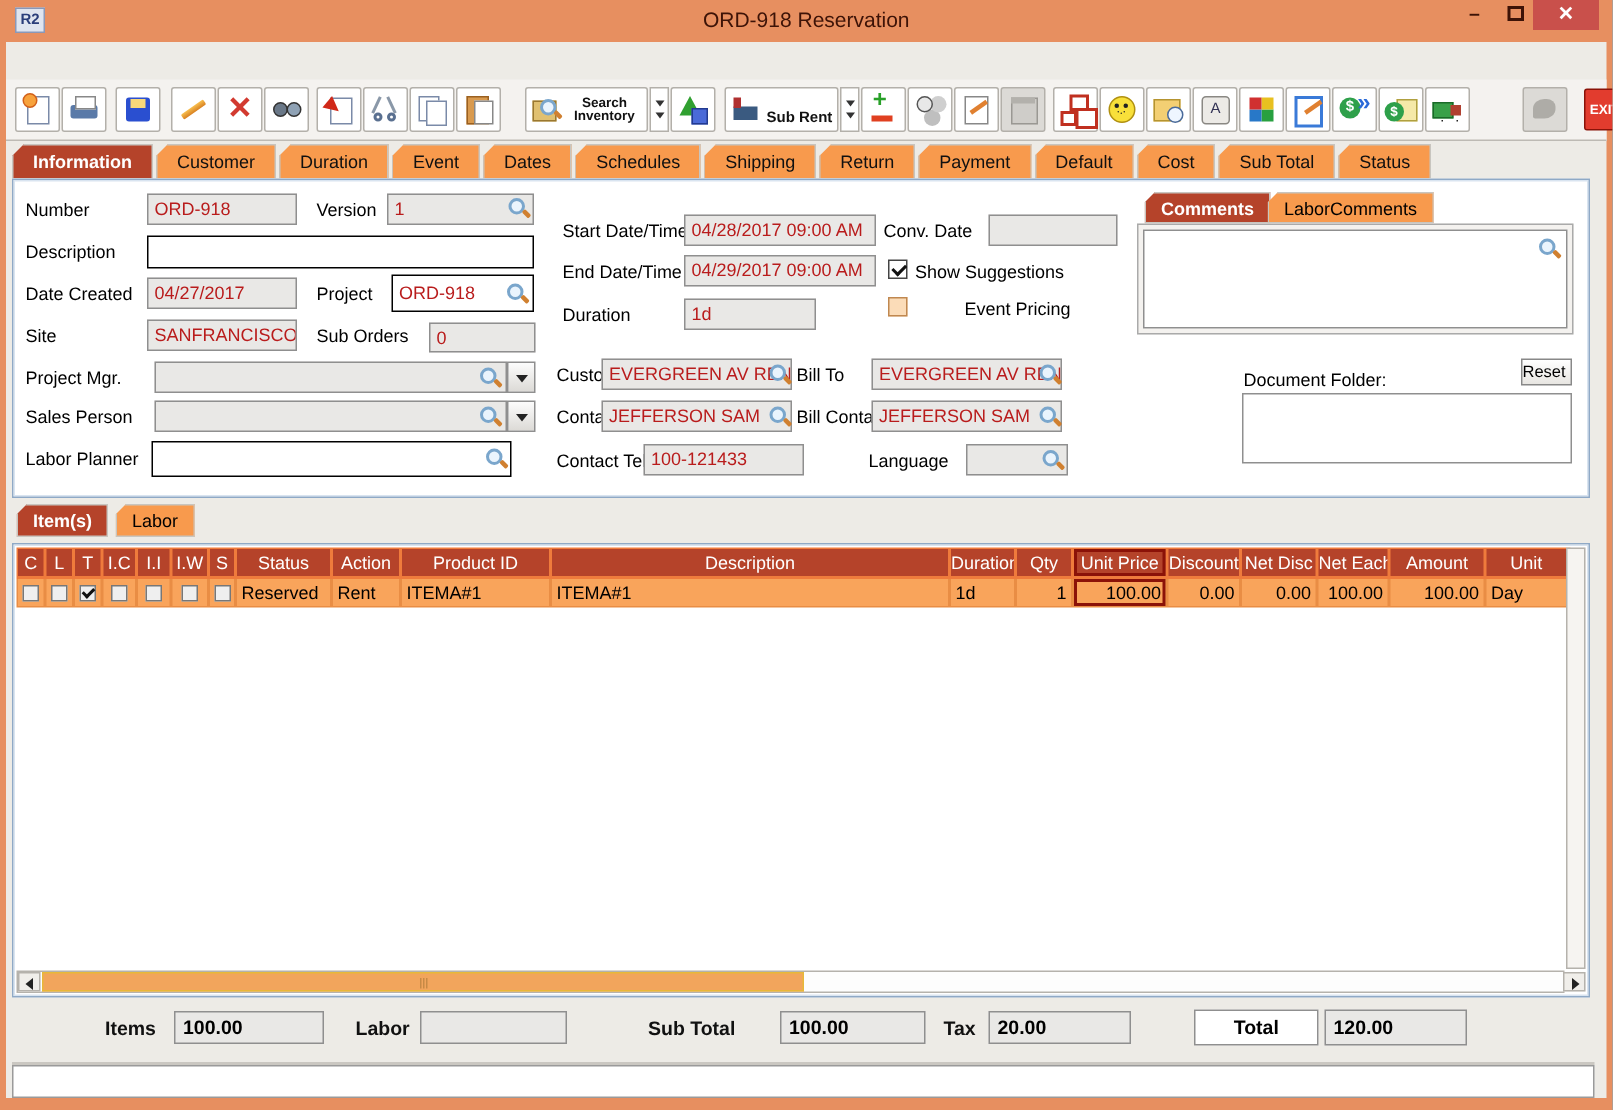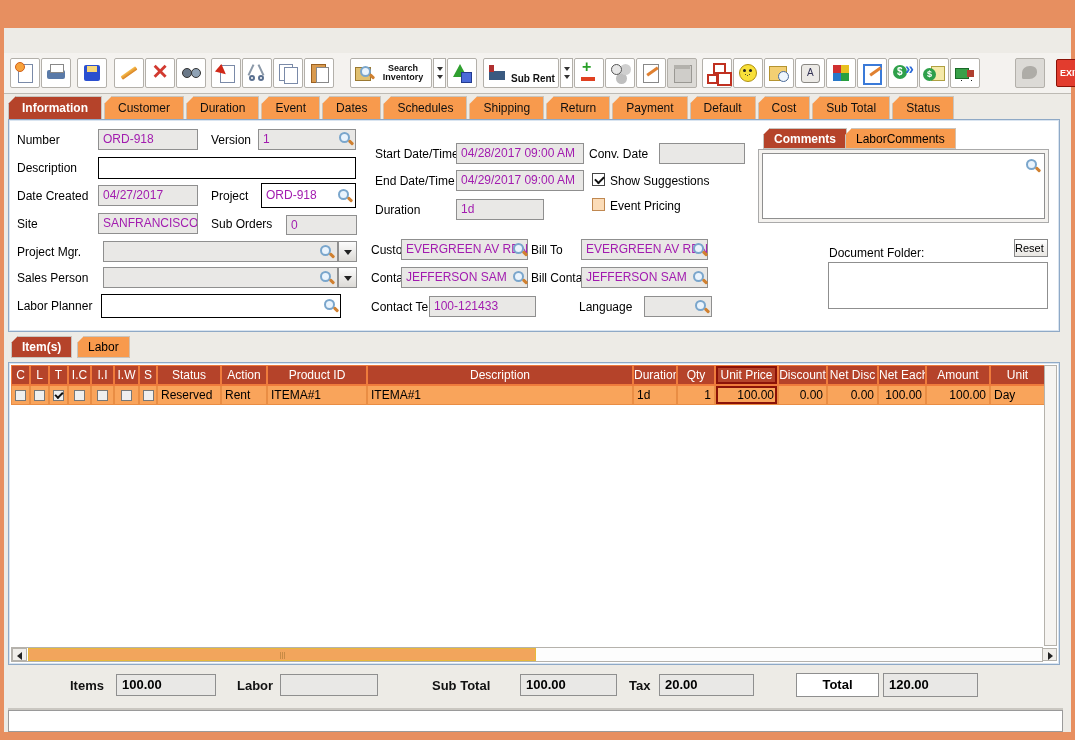--- a/index.html
+++ b/index.html
@@ -80,21 +80,21 @@
   .ddnarrow::before{top:8px;} .ddnarrow::after{top:16px;}
   .exitbtn{width:28px;height:28px;background:#e23c2e;border:1px solid #8a1208;border-radius:2px;color:#fff;font-size:9px;font-weight:bold;text-align:center;line-height:26px;flex:none;}
   
   .tabs{position:absolute;left:4px;top:68px;height:23px;display:flex;justify-content:center;}
   .tab{height:23px;padding:0 13px;background:#f89a4d;border:1px solid #c8c5bf;border-bottom:none;font-size:12px;color:#101010;line-height:22px;margin-right:2px;clip-path:polygon(8px 0,100% 0,100% 100%,0 100%,0 8px);}
   .tab.active{background:#b5432a;color:#fff;font-weight:bold;}
   
   .panel{position:absolute;background:#fff;border:1px solid #8fa9c6;box-shadow:inset 0 0 0 1px #d9e4f0;}
   .infopanel{left:4px;top:91px;width:1052px;height:213px;}
   .flabel{position:absolute;font-size:12px;color:#000;white-space:nowrap;}
-  .field{position:absolute;font-size:12px;color:#a21caf;background:#e9e8e6;border:1px solid #8f8f8f;line-height:19px;padding-left:4px;white-space:nowrap;overflow:hidden;}
+  .field{position:absolute;font-size:12px;color:#b91c1c;background:#e9e8e6;border:1px solid #8f8f8f;line-height:19px;padding-left:4px;white-space:nowrap;overflow:hidden;}
   .field.white{background:#fff;border:1px solid #000;}
   .mag{position:absolute;width:15px;height:15px;}
   .mag::before{content:"";position:absolute;left:1px;top:1px;width:7px;height:7px;border:2px solid #7aa6cc;border-radius:50%;background:#eaf4fd;}
   .mag::after{content:"";position:absolute;left:10px;top:10px;width:6px;height:3px;background:#d08030;transform:rotate(45deg);border-radius:1px;}
   .fmag{position:absolute;right:2px;top:2px;}
   .ddb{position:absolute;width:19px;background:linear-gradient(#fcfcfc,#dcdad6);border:1px solid #8f8f8f;}
   .ddb::after{content:"";position:absolute;left:5px;top:8px;border-left:4px solid transparent;border-right:4px solid transparent;border-top:5px solid #222;}
   .grpbox{position:absolute;border:1px solid #9a9a9a;}
   .grpbox legend{font-size:12px;font-weight:bold;padding:0 2px;margin-left:2px;}
   .cbx{position:absolute;width:13px;height:13px;background:#fff;border:1px solid #444;}
@@ -130,20 +130,27 @@
   .tlabel{position:absolute;font-size:13px;font-weight:bold;color:#111;}
   .tfield{position:absolute;font-size:13px;font-weight:bold;background:#e9e8e6;border:1px solid #8f8f8f;line-height:20px;padding-left:5px;}
   .totalbox{position:absolute;background:#fff;border:1px solid #8f8f8f;font-size:13px;font-weight:bold;text-align:center;line-height:22px;}
   .statusbar{position:absolute;left:4px;top:682px;width:1055px;height:22px;background:#fff;border:1px solid #9a9a9a;box-shadow:0 -2px 0 #cac7c1;}
 </style>
 </head>
 <body>
 
 <div class="window">
 
+  <div class="titlebar">
+    <div class="appicon">R2</div>
+    <div class="title">ORD-918 Reservation</div>
+    <div class="winbtn btn-min">–</div>
+    <div class="winbtn btn-max"><span style="display:inline-block;width:11px;height:10px;border:2px solid #3d1307;margin-top:4px;"></span></div>
+    <div class="winbtn btn-close">✕</div>
+  </div>
 
   <div class="app">
 
 
     <div class="toolbar">
       <div class="tbtn">
           <span class="ic i-new"></span>
         </div>
       <div class="tbtn">
           <span class="ic i-print"></span>
@@ -291,21 +298,21 @@
       <div class="flabel" style="left:366px;top:54px;">End Date/Time</div>
       <div class="field" style="left:447px;top:50px;width:128px;height:21px;">04/29/2017 09:00 AM</div>
       <div class="flabel" style="left:366px;top:83px;">Duration</div>
       <div class="field" style="left:447px;top:79px;width:88px;height:21px;">1d</div>
 
       <div class="flabel" style="left:580px;top:27px;">Conv. Date</div>
       <div class="field" style="left:650px;top:23px;width:86px;height:21px;"></div>
       <div class="cbx" style="left:583px;top:53px;" data-checked="true"></div>
       <div class="flabel" style="left:601px;top:54px;">Show Suggestions</div>
       <div class="cbx tint" style="left:583px;top:78px;" data-checked="false"></div>
-      <div class="flabel" style="left:601px;top:79px;">Event Pricing</div>
+      <div class="flabel" style="left:634px;top:79px;">Event Pricing</div>
 
       <div class="flabel" style="left:362px;top:123px;">Customer</div>
       <div class="field" style="left:392px;top:119px;width:127px;height:21px;padding-right:12px;">EVERGREEN AV RENTALS</div>
       <span class="mag" style="left:503px;top:122px;"></span>
       <div class="flabel" style="left:522px;top:123px;">Bill To</div>
       <div class="field" style="left:572px;top:119px;width:127px;height:21px;padding-right:12px;">EVERGREEN AV RENTALS</div>
       <span class="mag" style="left:683px;top:122px;"></span>
 
       <div class="flabel" style="left:362px;top:151px;">Contact</div>
       <div class="field" style="left:392px;top:147px;width:127px;height:21px;padding-right:12px;">JEFFERSON SAM</div>

